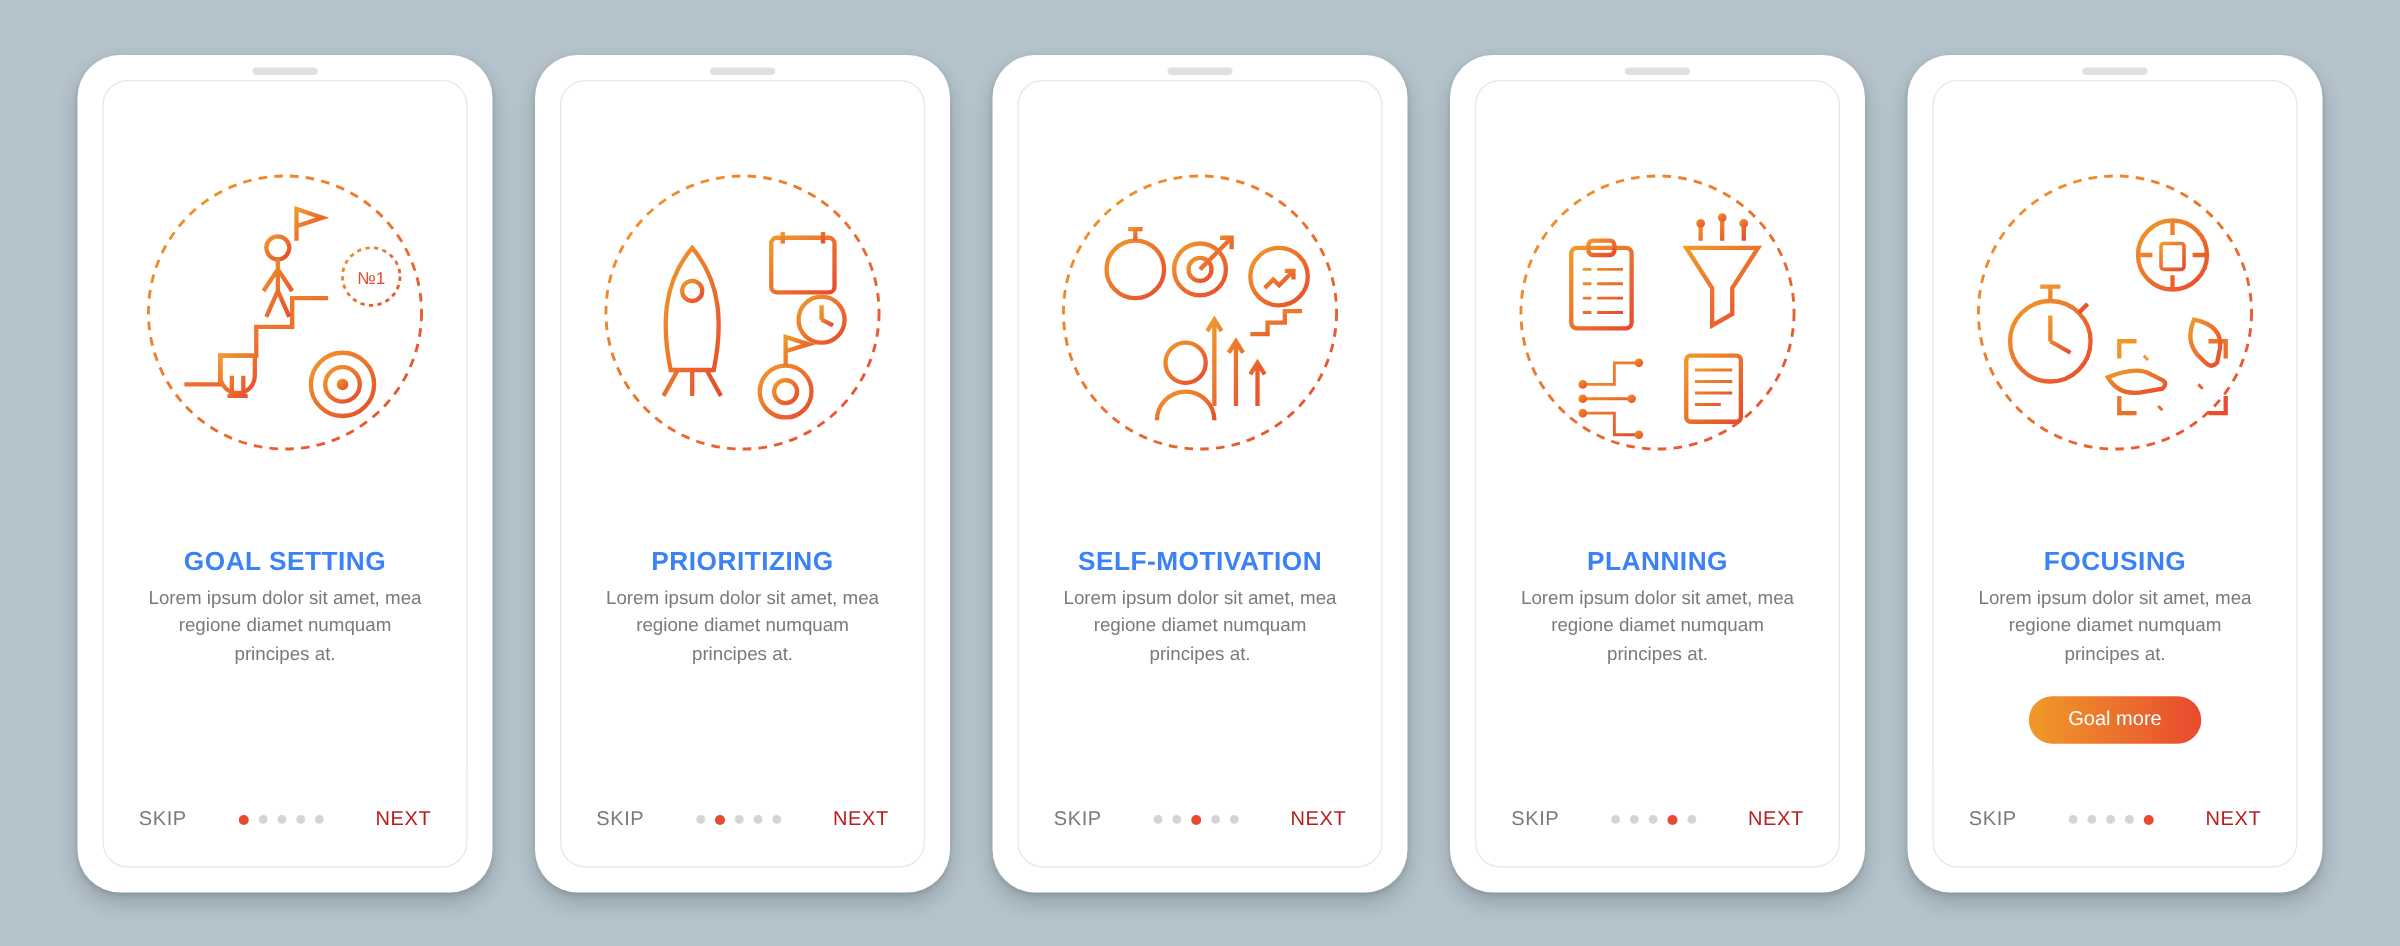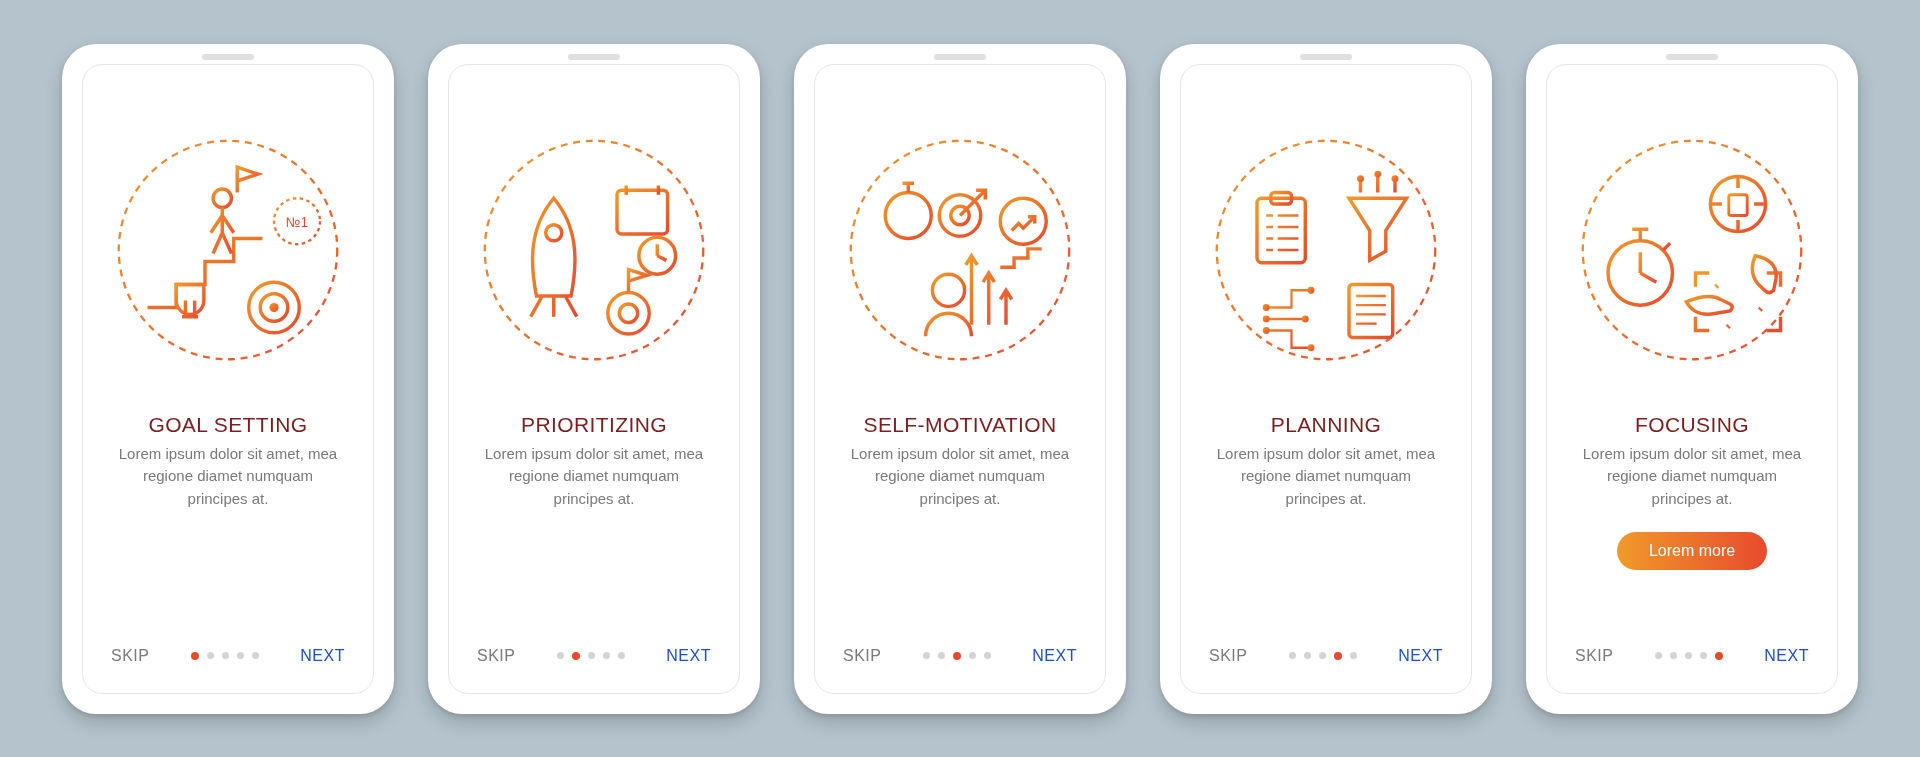--- a/index.html
+++ b/index.html
@@ -42,25 +42,25 @@
     border-radius: 3px;
   }
   .illustration {
     width: 230px;
     height: 230px;
     margin-top: 10px;
     display:flex; align-items:center; justify-content:center;
   }
   .illustration svg { width: 100%; height: 100%; }
   .title {
-    margin-top: 48px;
+    margin-top: 73px;
     text-align: center;
-    color: #7f1d1d;
+    color: #3b82f6;
     font-size: 21px;
-    font-weight: 400;
+    font-weight: 700;
     letter-spacing: 0.4px;
     text-transform: uppercase;
   }
   .desc {
     margin-top: 6px;
     text-align: center;
     color: #7a7a7a;
     font-size: 15px;
     line-height: 1.5;
     max-width: 250px;
@@ -74,21 +74,21 @@
     padding: 10px 32px;
     font-size: 16px;
     cursor:pointer;
   }
   .nav-row {
     position:absolute;
     bottom: 28px; left:28px; right:28px;
     display:flex; align-items:center; justify-content:space-between;
   }
   .nav-btn {
-    color:#1d4ed8;
+    color:#b91c1c;
     font-size:16px;
     font-weight:500;
     letter-spacing:0.5px;
     background:none; border:none; cursor:pointer;
     text-transform: uppercase;
   }
   .skip-btn { color:#7a7a7a; }
   .dots { display:flex; gap:8px; }
   .dot { width:7px; height:7px; border-radius:50%; background:#d4d4d4; }
   .dot.active { background:#e84a2e; width:8px; height:8px; }
@@ -307,21 +307,21 @@
         <path d="M115 120 h-12 v12 M165 120 h12 v12 M115 170 h-12 v-12 M165 170 h12 v-12" stroke="url(#g5)" stroke-width="3" fill="none"></path>
 
         <path d="M95 145 q20 -8 30 -2 l8 4 q4 2 0 6 l-12 2 q-18 4 -26 -10 z" fill="none" stroke="url(#g5)" stroke-width="3"></path>
         <path d="M155 105 q-6 14 2 24 l6 6 q4 4 8 0 l2 -10 q2 -16 -18 -20 z" fill="none" stroke="url(#g5)" stroke-width="3"></path>
 
         <path d="M120 130 l3 3 M130 165 l3 3 M158 150 l3 3" stroke="url(#g5)" stroke-width="2"></path>
       </svg>
     </div>
     <h2 class="title">Focusing</h2>
     <p class="desc">Lorem ipsum dolor sit amet, mea regione diamet numquam principes at.</p>
-    <button class="learn-more">Lorem more</button>
+    <button class="learn-more">Goal more</button>
     <div class="nav-row">
       <button class="nav-btn skip-btn">SKIP</button>
       <div class="dots">
         <span class="dot"></span>
         <span class="dot"></span>
         <span class="dot"></span>
         <span class="dot"></span>
         <span class="dot active"></span>
       </div>
       <button class="nav-btn">NEXT</button>

